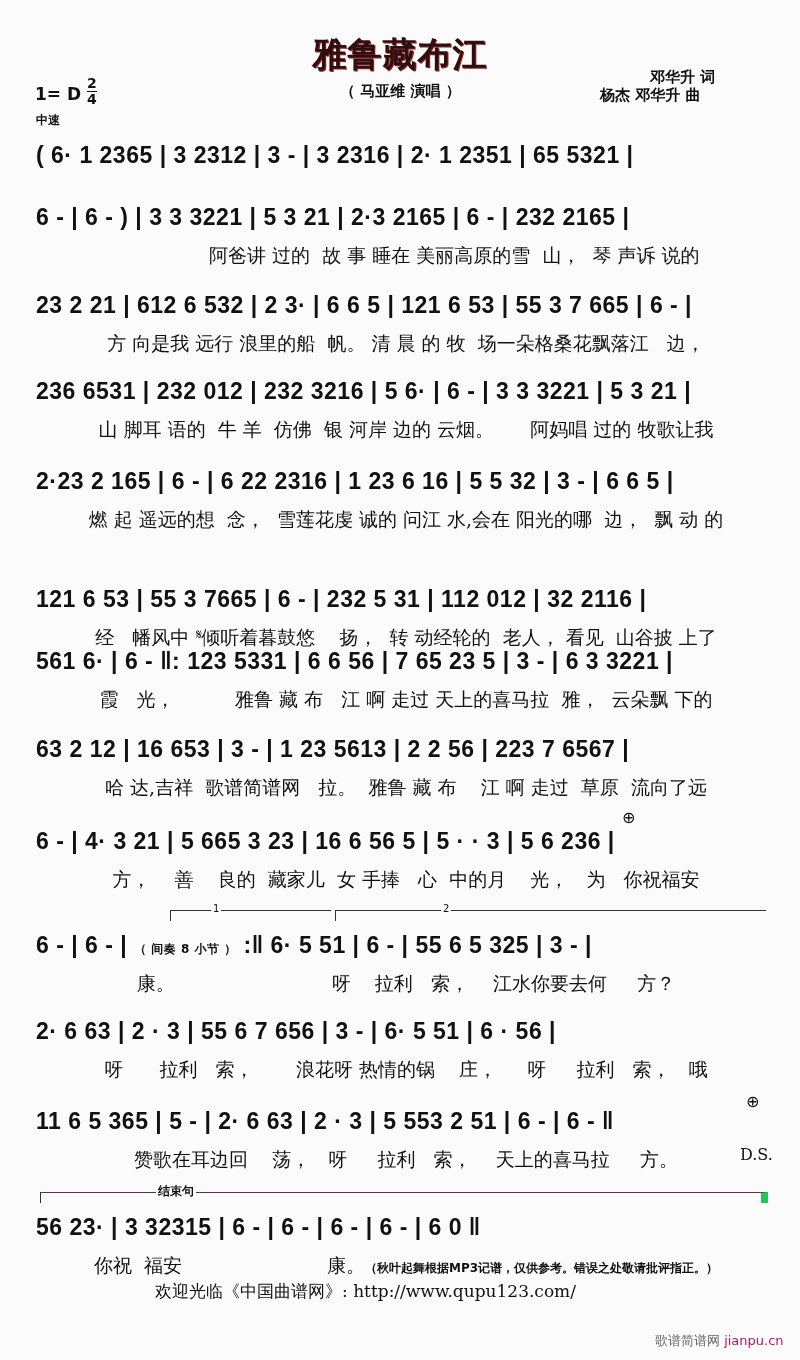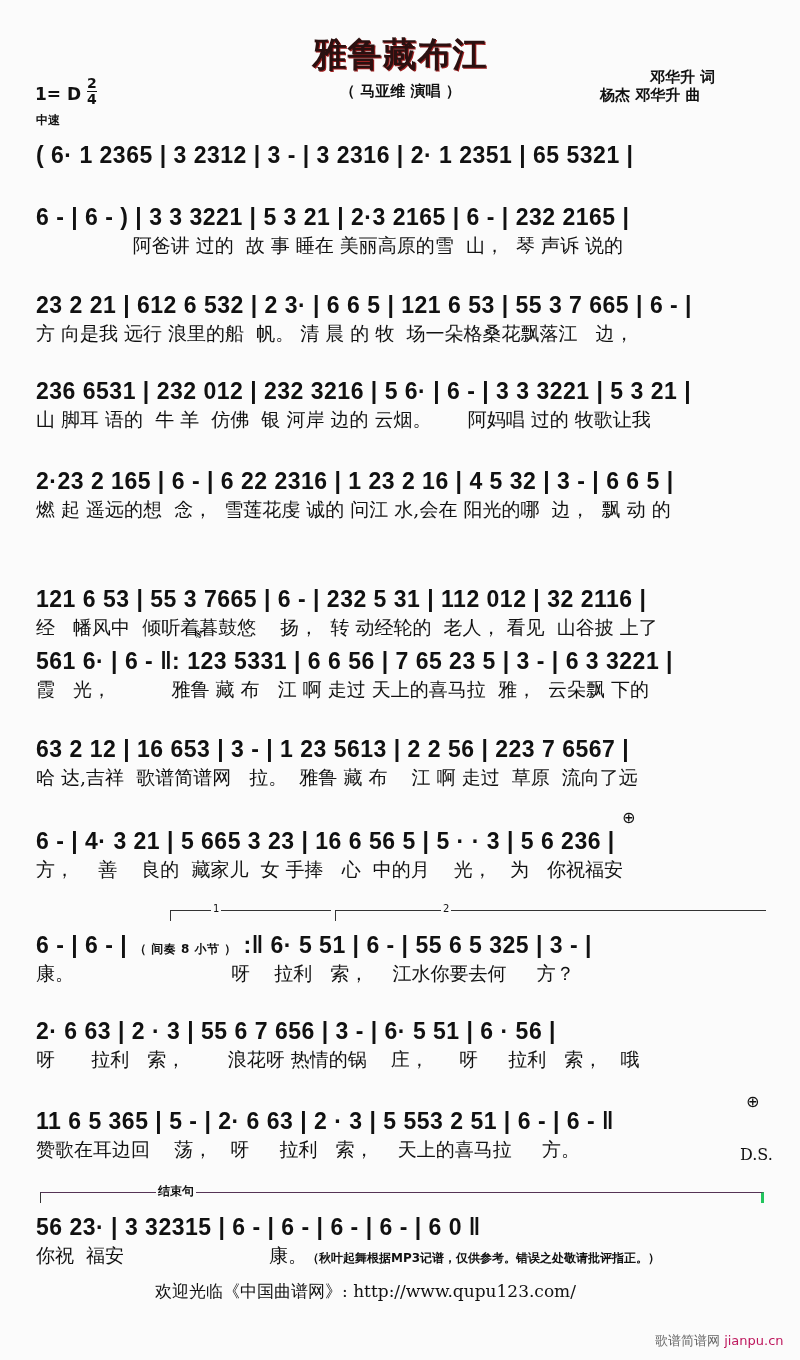--- a/index.html
+++ b/index.html
@@ -20,30 +20,30 @@
   .timesig { position: absolute; left: 87px; top: 76px; font-size: 14px; font-weight: bold; line-height: 15px; text-align: center; }
   .tempo { position: absolute; left: 36px; top: 112px; font-size: 12px; font-weight: bold; }
 
   .row { position: absolute; left: 36px; width: 740px; }
   .notes {
     font-family: "Liberation Sans", sans-serif; font-weight: bold; font-size: 23px;
     white-space: pre; letter-spacing: 0.5px; height: 30px; line-height: 30px;
   }
   .lyrics {
     font-family: "DejaVu Serif", serif; font-size: 19px; white-space: pre;
-    height: 26px; line-height: 26px; 
+    height: 26px; line-height: 26px; margin-top: 10px; text-align: center;
   }
   .volta {
     position: absolute; top: 910px; height: 10px; border-top: 1px solid #333;
     border-left: 1px solid #333; font-size: 10px;
   }
   .volta span { position: absolute; top: -8px; background: #fbfbfb; padding: 0 2px; }
   .ending-bracket {
     position: absolute; left: 40px; top: 1192px; width: 720px; height: 10px;
-    border-top: 1px solid #553355; border-left: 1px solid #333; border-right: 3px solid #22c55e;
+    border-top: 1px solid #553355; border-left: 1px solid #333; border-right: 7px solid #22c55e;
   }
   .ending-bracket span { position: absolute; left: 115px; top: -10px; background: #fbfbfb; font-size: 12px; font-weight: bold; padding: 0 2px; }
   .note-small { font-size: 12px; font-weight: bold; font-family: "DejaVu Sans", sans-serif; }
   .footer { position: absolute; left: 155px; top: 1280px; font-size: 17px; font-family: "DejaVu Serif", serif; }
   .watermark { position: absolute; left: 655px; top: 1332px; font-size: 13px; color: #666; }
   .watermark b { color: #be185d; font-weight: normal; }
   .ds { position: absolute; left: 740px; top: 1145px; font-family: "DejaVu Serif", serif; font-size: 16px; }
   .segno { position: absolute; left: 196px; top: 626px; font-size: 14px; }
   .coda1 { position: absolute; left: 622px; top: 808px; font-size: 16px; }
   .coda2 { position: absolute; left: 746px; top: 1092px; font-size: 16px; }
@@ -71,21 +71,21 @@
 </div>
 <div class="row" style="top:290px">
   <div class="notes">23 2 21 | 612 6 532 | 2 3· | 6 6 5 | 121 6 53 | 55 3 7 665 | 6 - |</div>
   <div class="lyrics">方 向是我 远行 浪里的船  帆。 清 晨 的 牧  场一朵格桑花飘落江   边，</div>
 </div>
 <div class="row" style="top:376px">
   <div class="notes">236 6531 | 232 012 | 232 3216 | 5 6· | 6 - | 3 3 3221 | 5 3 21 |</div>
   <div class="lyrics">山 脚耳 语的  牛 羊  仿佛  银 河岸 边的 云烟。      阿妈唱 过的 牧歌让我</div>
 </div>
 <div class="row" style="top:466px">
-  <div class="notes">2·23 2 165 | 6 - | 6 22 2316 | 1 23 2 16 | 4 5 32 | 3 - | 6 6 5 |</div>
+  <div class="notes">2·23 2 165 | 6 - | 6 22 2316 | 1 23 6 16 | 5 5 32 | 3 - | 6 6 5 |</div>
   <div class="lyrics">燃 起 遥远的想  念，  雪莲花虔 诚的 问江 水,会在 阳光的哪  边，  飘 动 的</div>
 </div>
 <div class="row" style="top:584px">
   <div class="notes">121 6 53 | 55 3 7665 | 6 - | 232 5 31 | 112 012 | 32 2116 |</div>
   <div class="lyrics">经   幡风中  倾听着暮鼓悠    扬，  转 动经轮的  老人， 看见  山谷披 上了</div>
 </div>
 
 <div class="segno">𝄋</div>
 <div class="row" style="top:646px">
   <div class="notes">561 6· | 6 - ‖: 123 5331 | 6 6 56 | 7 65 23 5 | 3 - | 6 3 3221 |</div>

